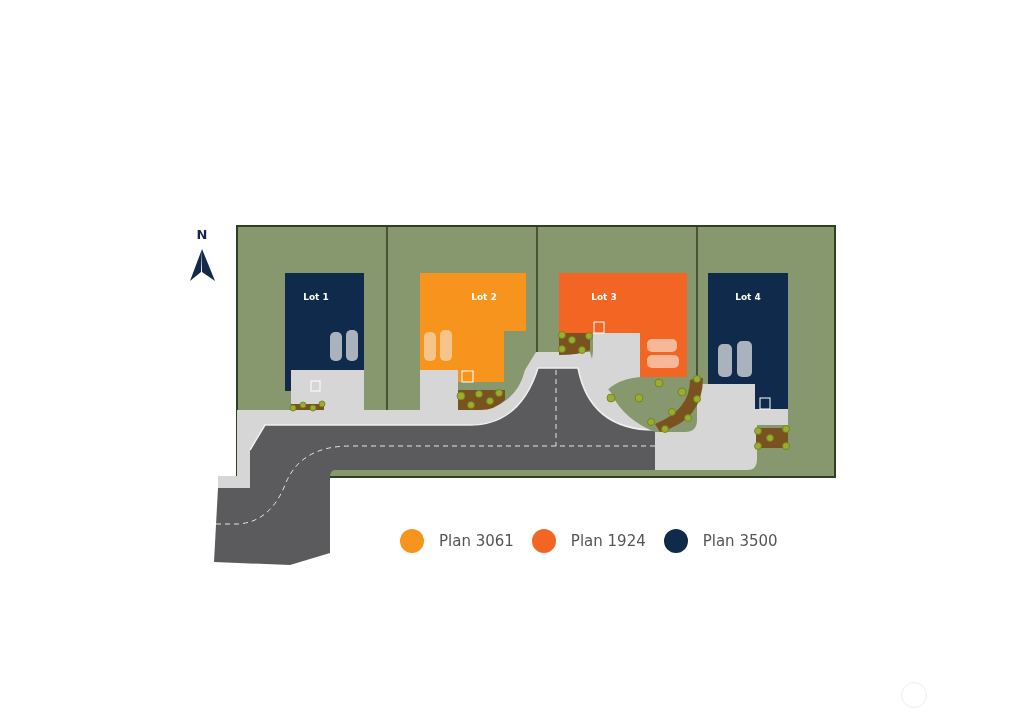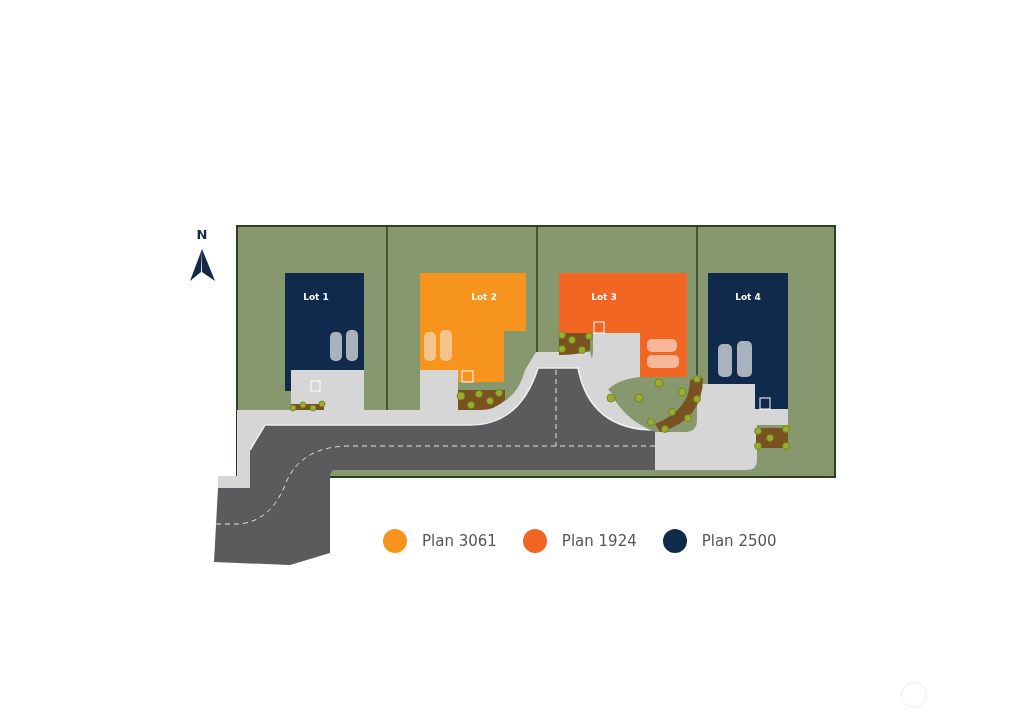--- a/index.html
+++ b/index.html
@@ -1,20 +1,20 @@
 <!DOCTYPE html>
 <html><head>
   <meta charset="utf-8">
   <style>
     html, body { margin: 0; padding: 0; background: #ffffff; }
     body { width: 1024px; height: 724px; position: relative; overflow: hidden; font-family: "Liberation Sans", sans-serif; }
     #siteplan { position: absolute; left: 0; top: 0; width: 1024px; height: 724px; }
     .lot-label { font-family: "DejaVu Sans", sans-serif; font-size: 9px; font-weight: bold; fill: #ffffff; }
     .north-label { font-family: "DejaVu Sans", sans-serif; font-size: 13px; font-weight: bold; fill: #14284a; }
-    .legend { position: absolute; left: 383px; top: 529px; display: flex; align-items: center; gap: 8px; }
+    .legend { position: absolute; left: 400px; top: 529px; display: flex; align-items: center; gap: 0; }
     .legend-item { display: flex; align-items: center; margin-right: 18px; }
     .legend-dot { width: 24px; height: 24px; border-radius: 50%; margin-right: 15px; }
     .legend-text { font-family: "DejaVu Sans", sans-serif; font-size: 15px; color: #555555; white-space: nowrap; }
     .watermark { position: absolute; left: 901px; top: 682px; width: 24px; height: 24px; border: 1px solid #eeeeee; border-radius: 50%; }
   </style>
 </head>
 <body>
 
 <svg id="siteplan" viewBox="0 0 1024 724" xmlns="http://www.w3.org/2000/svg">
 
@@ -122,17 +122,17 @@
   <div class="legend-item">
     <span class="legend-dot" style="background:#f7941d"></span>
     <span class="legend-text">Plan 3061</span>
   </div>
   <div class="legend-item">
     <span class="legend-dot" style="background:#f26522"></span>
     <span class="legend-text">Plan 1924</span>
   </div>
   <div class="legend-item">
     <span class="legend-dot" style="background:#0f2a4a"></span>
-    <span class="legend-text">Plan 2500</span>
+    <span class="legend-text">Plan 3500</span>
   </div>
 </div>
 
 <div class="watermark"></div>
 
 </body></html>

